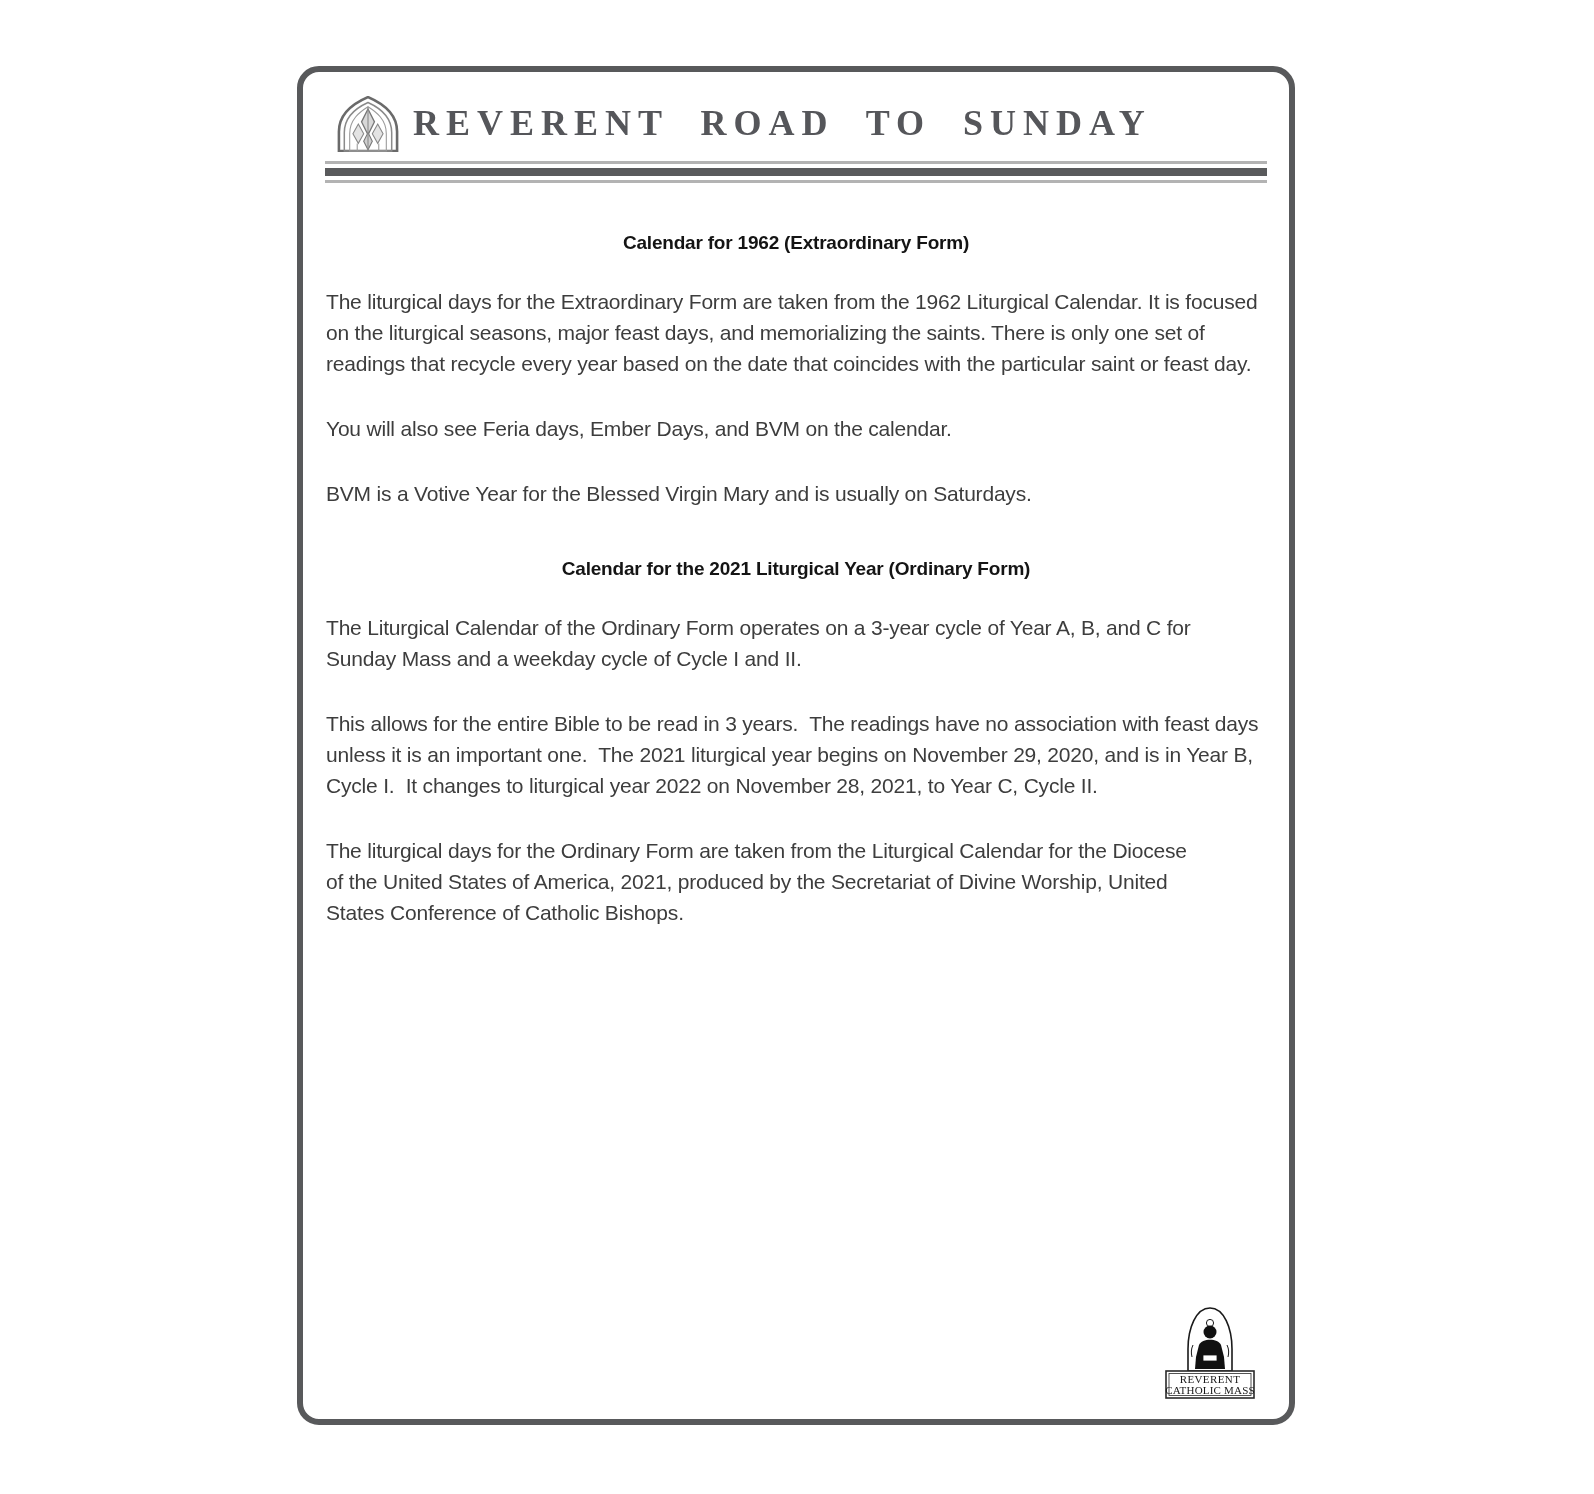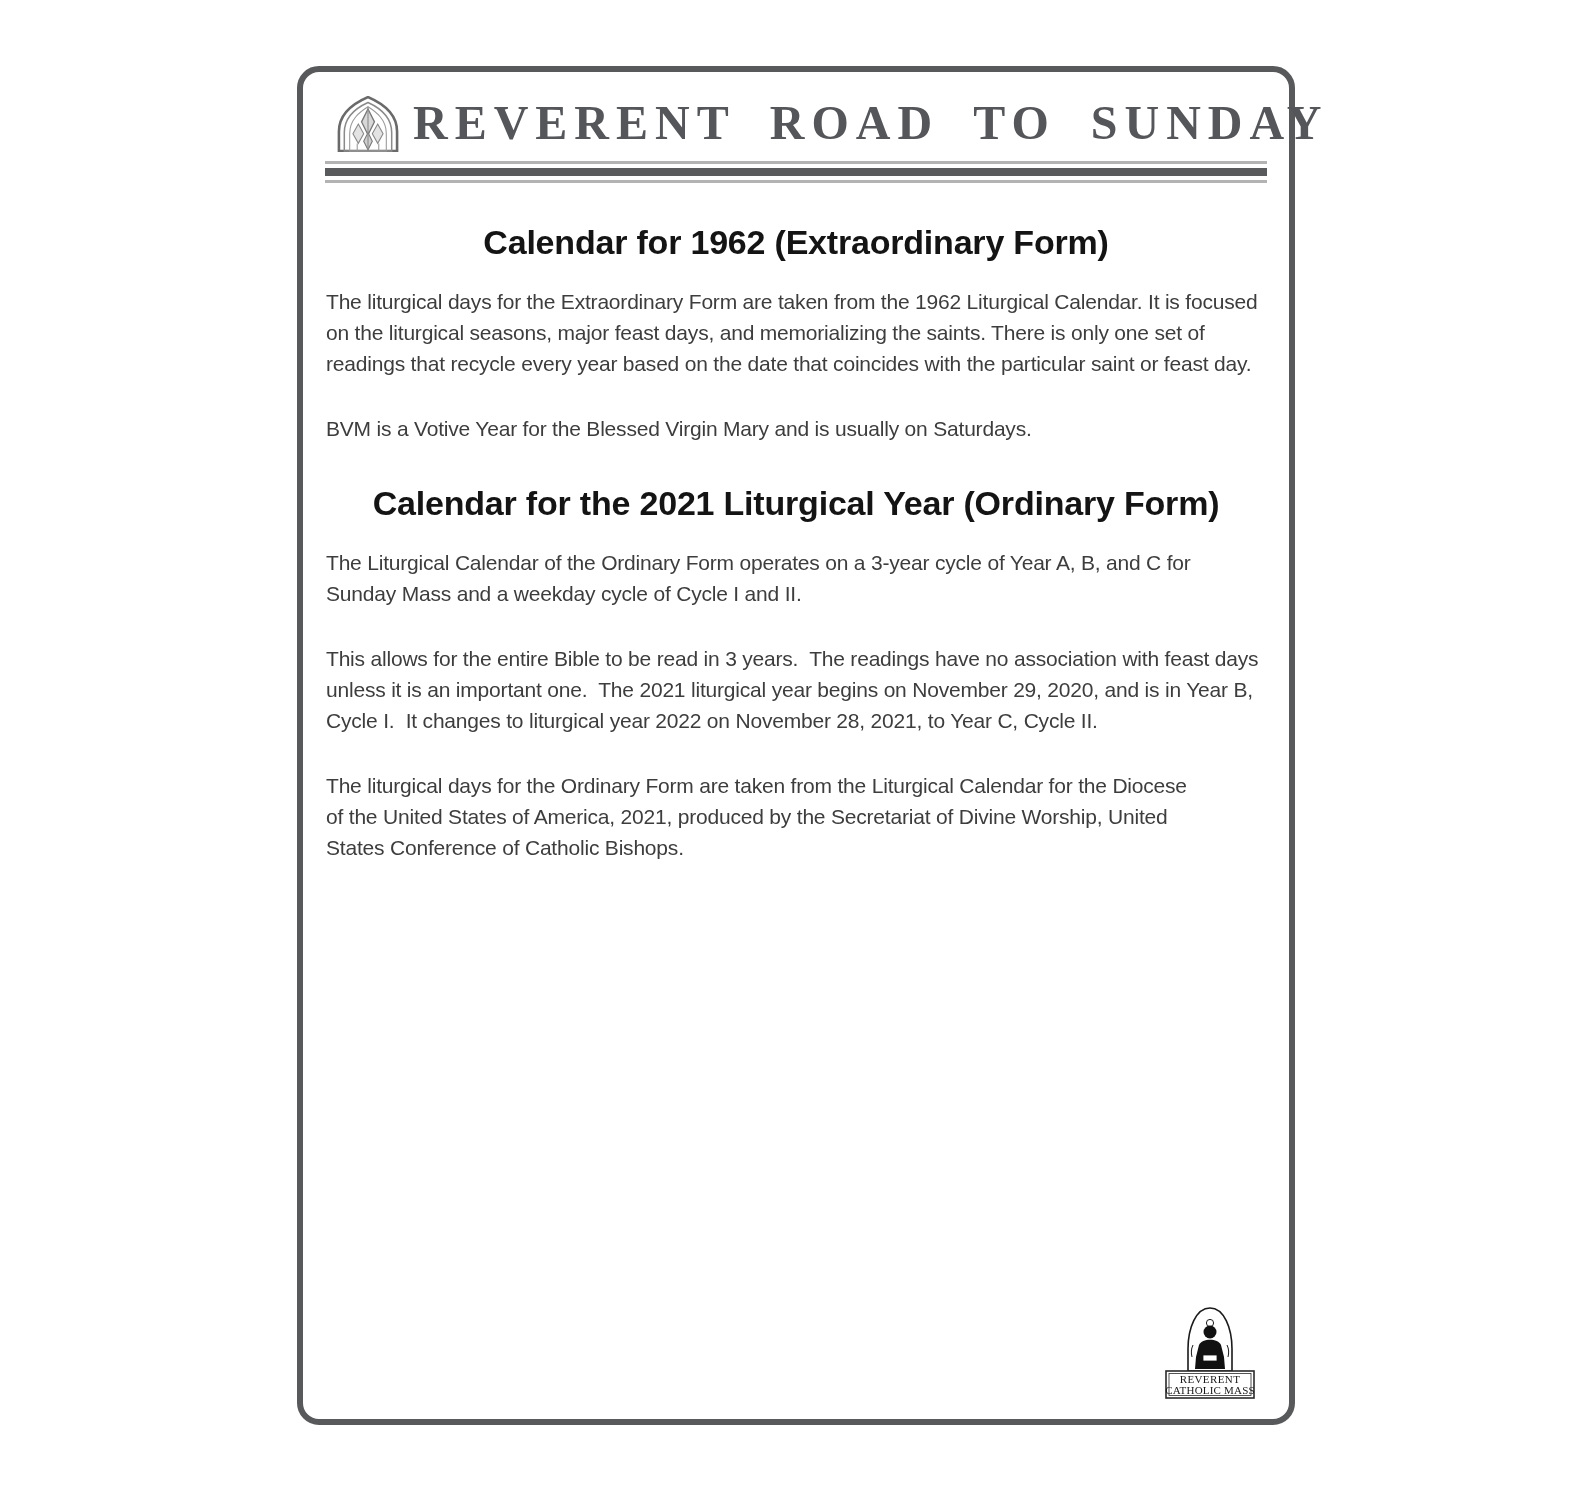--- a/index.html
+++ b/index.html
@@ -20,42 +20,42 @@
   }
   
   .header{margin:22px 22px 0 22px;}
   .brand-row{display:flex;align-items:center;height:58px;}
   .window-icon{width:86px;height:58px;flex:0 0 auto;display:flex;align-items:flex-end;justify-content:center;}
   .brand{
     flex:1;
     margin:0 0 0 2px;
     font-family:"Liberation Serif","DejaVu Serif",serif;
     font-weight:700;
-    font-size:48px;
+    font-size:36px;
     letter-spacing:7px;
     word-spacing:16px;
     color:#55565a;
     white-space:nowrap;
     line-height:58px;
   }
   .rules{margin-top:9px;}
   .rule{width:100%;}
   .rule.thin{height:3px;background:#b3b3b3;}
   .rule.thick{height:8px;background:#595a5c;margin:4px 0;}
   
   .content{
     width:940px;
     margin:0 auto;
     color:#3d3d3d;
     font-size:21px;
     line-height:31px;
     letter-spacing:-0.2px;
   }
   .section-heading{
-    font-size:34px;
+    font-size:19px;
     font-weight:700;
     color:#141414;
     text-align:center;
     letter-spacing:-0.2px;
     margin:44px 0 28px 0;
     line-height:31px;
   }
   .content p{
     margin:0 0 34px 0;
     white-space:pre-wrap;
@@ -96,20 +96,21 @@
       <div class="rules">
         <div class="rule thin"></div>
         <div class="rule thick"></div>
         <div class="rule thin"></div>
       </div>
     </div>
 
     <div class="content">
       <div class="section-heading">Calendar for 1962 (Extraordinary Form)</div>
       <p>The liturgical days for the Extraordinary Form are taken from the 1962 Liturgical Calendar. It is focused on the liturgical seasons, major feast days, and memorializing the saints. There is only one set of readings that recycle every year based on the date that coincides with the particular saint or feast day.</p>
+      <p>You will also see Feria days, Ember Days, and BVM on the calendar.</p>
       <p>BVM is a Votive Year for the Blessed Virgin Mary and is usually on Saturdays.</p>
 
       <div class="section-heading">Calendar for the 2021 Liturgical Year (Ordinary Form)</div>
       <p>The Liturgical Calendar of the Ordinary Form operates on a 3-year cycle of Year A, B, and C for Sunday Mass and a weekday cycle of Cycle I and II.</p>
       <p>This allows for the entire Bible to be read in 3 years.  The readings have no association with feast days unless it is an important one.  The 2021 liturgical year begins on November 29, 2020, and is in Year B, Cycle I.  It changes to liturgical year 2022 on November 28, 2021, to Year C, Cycle II.</p>
       <p class="last">The liturgical days for the Ordinary Form are taken from the Liturgical Calendar for the Diocese of the United States of America, 2021, produced by the Secretariat of Divine Worship, United States Conference of Catholic Bishops.</p>
     </div>
 
     <div class="footer-logo">
       <svg width="94" height="96" viewBox="0 0 94 96">

